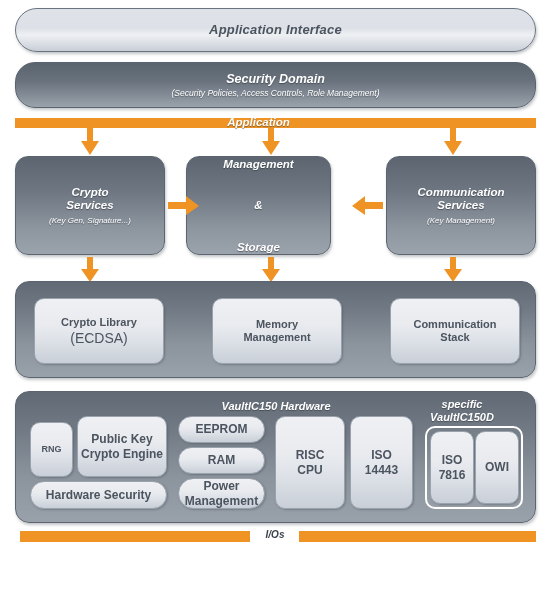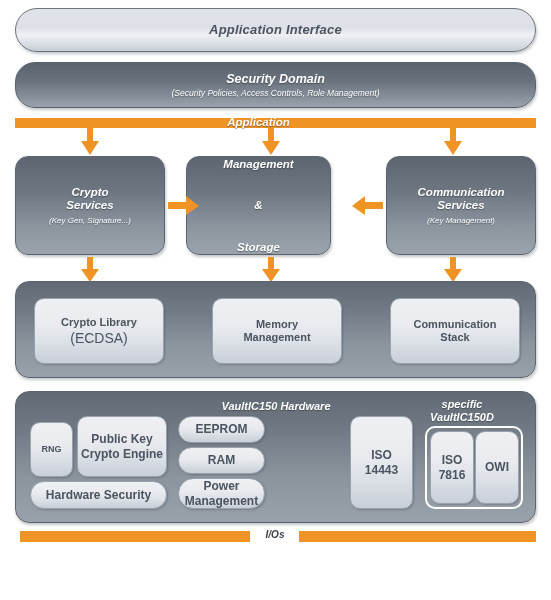--- a/index.html
+++ b/index.html
@@ -298,20 +298,24 @@
       <div class="t1">EEPROM</div>
     </div>
     <div class="chip pill small" style="left:162px; top:55px; width:87px; height:27px;">
       <div class="t1">RAM</div>
     </div>
     <div class="chip pill small" style="left:162px; top:86px; width:87px; height:31px;">
       <div class="t1">Power</div>
       <div class="t1">Management</div>
     </div>
 
+    <div class="chip small" style="left:259px; top:24px; width:70px; height:93px;">
+      <div class="t1">RISC</div>
+      <div class="t1">CPU</div>
+    </div>
     <div class="chip small" style="left:334px; top:24px; width:63px; height:93px;">
       <div class="t1">ISO</div>
       <div class="t1">14443</div>
     </div>
 
     <div class="subregion" style="left:409px; top:34px; width:98px; height:83px;"></div>
 
     <div class="chip small" style="left:414px; top:39px; width:44px; height:73px;">
       <div class="t1">ISO</div>
       <div class="t1">7816</div>

